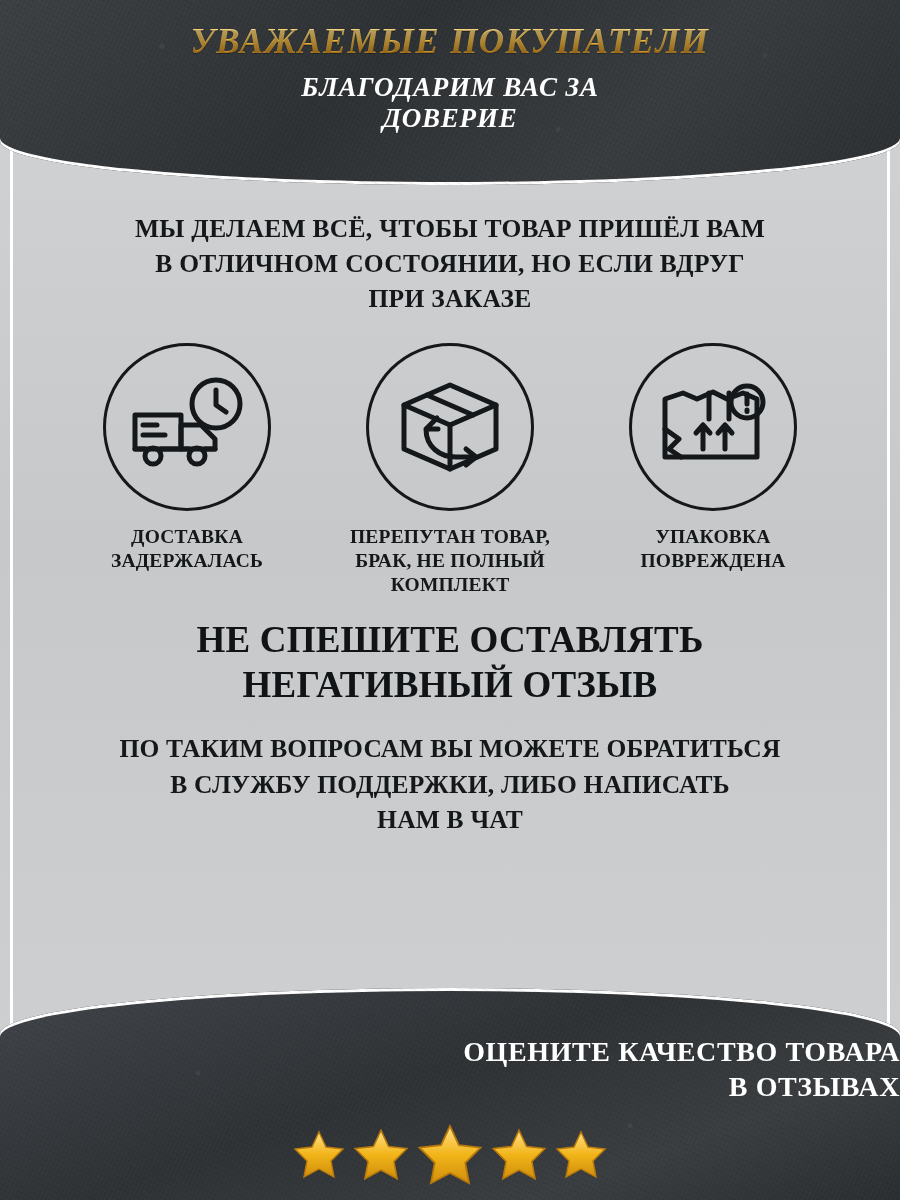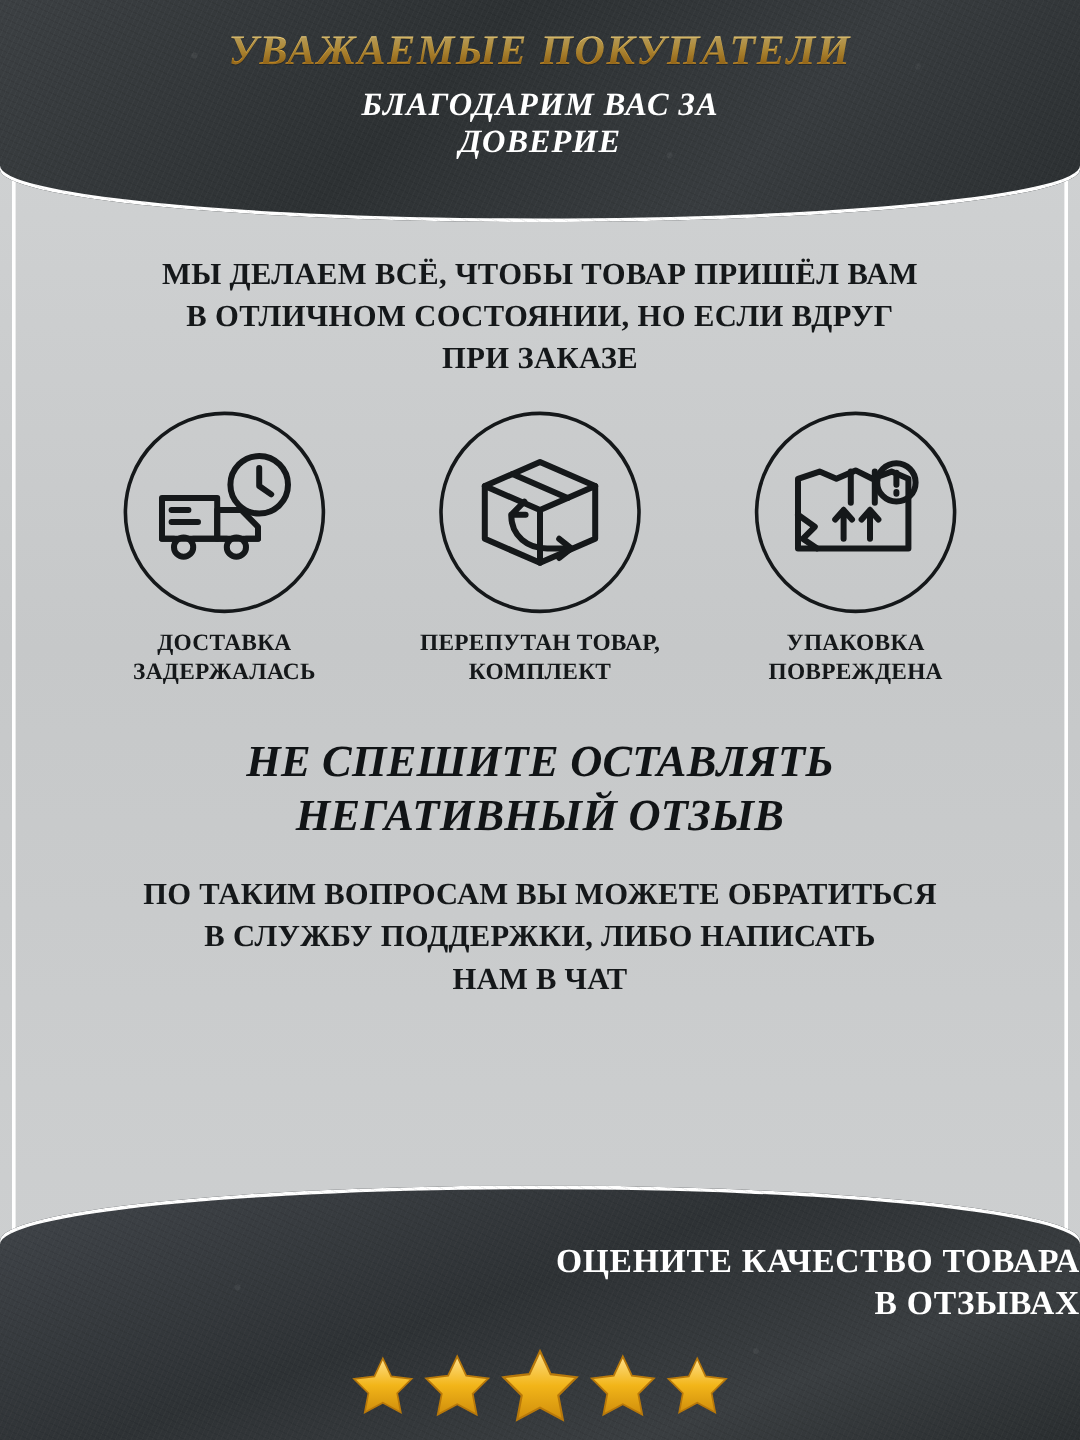--- a/index.html
+++ b/index.html
@@ -148,27 +148,26 @@
     margin-top: 14px;
     font-size: 19.5px;
     font-weight: bold;
     color: #15181a;
     line-height: 1.24;
     letter-spacing: 0.2px;
   }
 
   
   .headline {
-    margin-top: 40px;
+    margin-top: 20px;
     font-size: 37px;
     font-weight: bold;
     color: #111416;
     line-height: 1.22;
     letter-spacing: 0.2px;
-    font-style: italic;
   }
 
   .subtext {
     margin-top: 24px;
     font-size: 25.5px;
     font-weight: bold;
     color: #15181a;
     line-height: 1.38;
     letter-spacing: 0.2px;
   }
@@ -284,20 +283,21 @@
             <path d="M70 68 v44"></path>
 
             <path d="M47 38 l46 20"></path>
 
             <path d="M58 72 h-12 l11 -11 M46 72 c0 18 14 28 30 28 h18"></path>
             <path d="M86 92 l10 8 l-10 8"></path>
           </svg>
         </div>
         <div class="icon-caption">
           <div>ПЕРЕПУТАН ТОВАР,</div>
+          <div>БРАК, НЕ ПОЛНЫЙ</div>
           <div>КОМПЛЕКТ</div>
         </div>
       </div>
 
       <div class="icon-col">
         <div class="icon-circle">
           <svg width="140" height="140" viewBox="0 0 140 140" fill="none" stroke="#15181a" stroke-width="5" stroke-linecap="round" stroke-linejoin="round">
 
             <path d="M22 42 l18 -6 l14 6 l16 -7 l14 7 l16 -6 l14 6 v58 h-92 z"></path>
 

